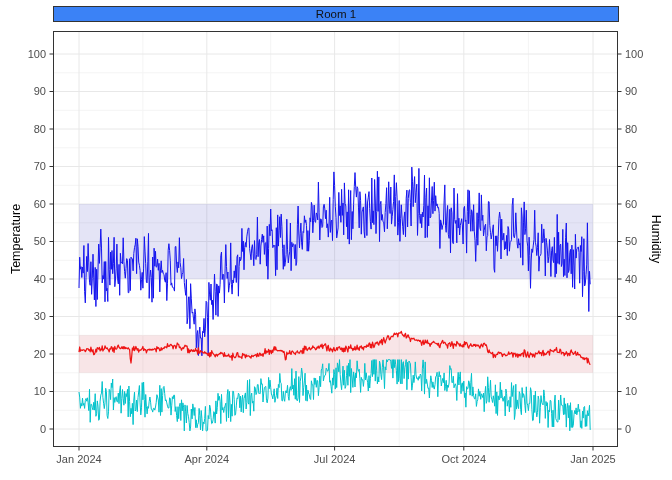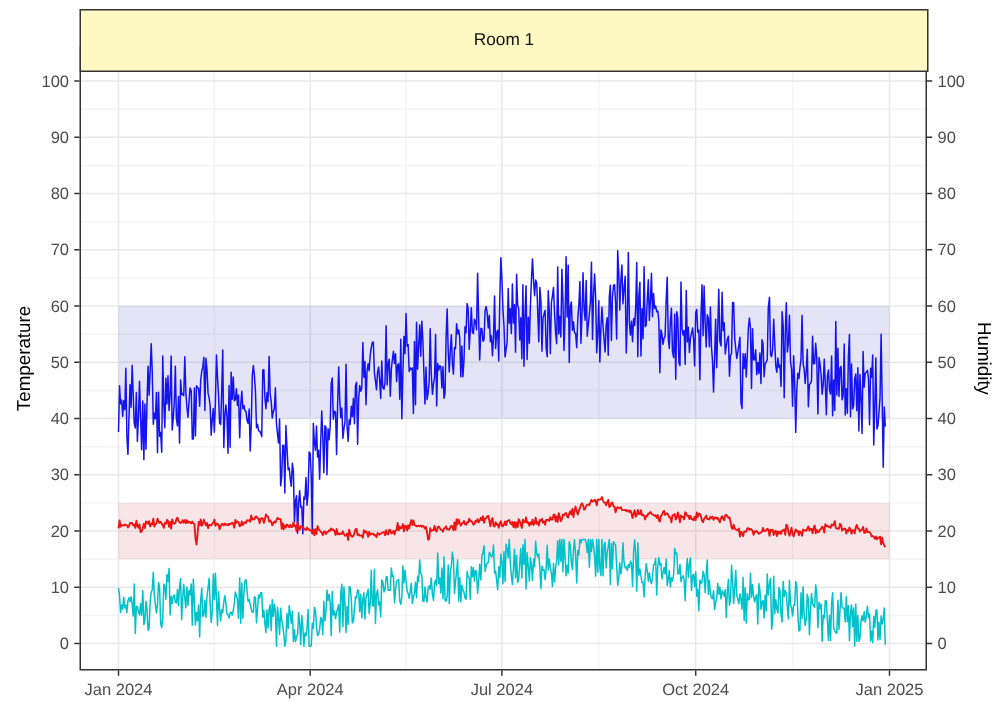--- a/index.html
+++ b/index.html
@@ -2,22 +2,22 @@
 <html><head>
 <meta charset="utf-8">
 <style>
   html,body{margin:0;padding:0;background:#ffffff;}
   .fig{
     position:relative;width:672px;height:480px;background:#ffffff;
     font-family:"Liberation Sans", sans-serif;overflow:hidden;
   }
   #plot{position:absolute;left:0;top:0;}
   .strip{
-    position:absolute;left:53px;top:6px;width:566px;height:42px;
-    box-sizing:border-box;border:1px solid #333333;background:#fef9c3;
+    position:absolute;left:53px;top:6px;width:566px;height:16px;
+    box-sizing:border-box;border:1px solid #333333;background:#3b82f6;
     display:flex;align-items:center;justify-content:center;
     font-size:11.5px;color:#111111;
   }
   .axis-title{
     position:absolute;font-size:12.5px;color:#000000;white-space:nowrap;
   }
   .axis-title.left{left:16px;top:239px;transform:translate(-50%,-50%) rotate(-90deg);}
   .axis-title.right{left:656px;top:239px;transform:translate(-50%,-50%) rotate(90deg);}
   text{font-family:"Liberation Sans", sans-serif;}
 </style>

